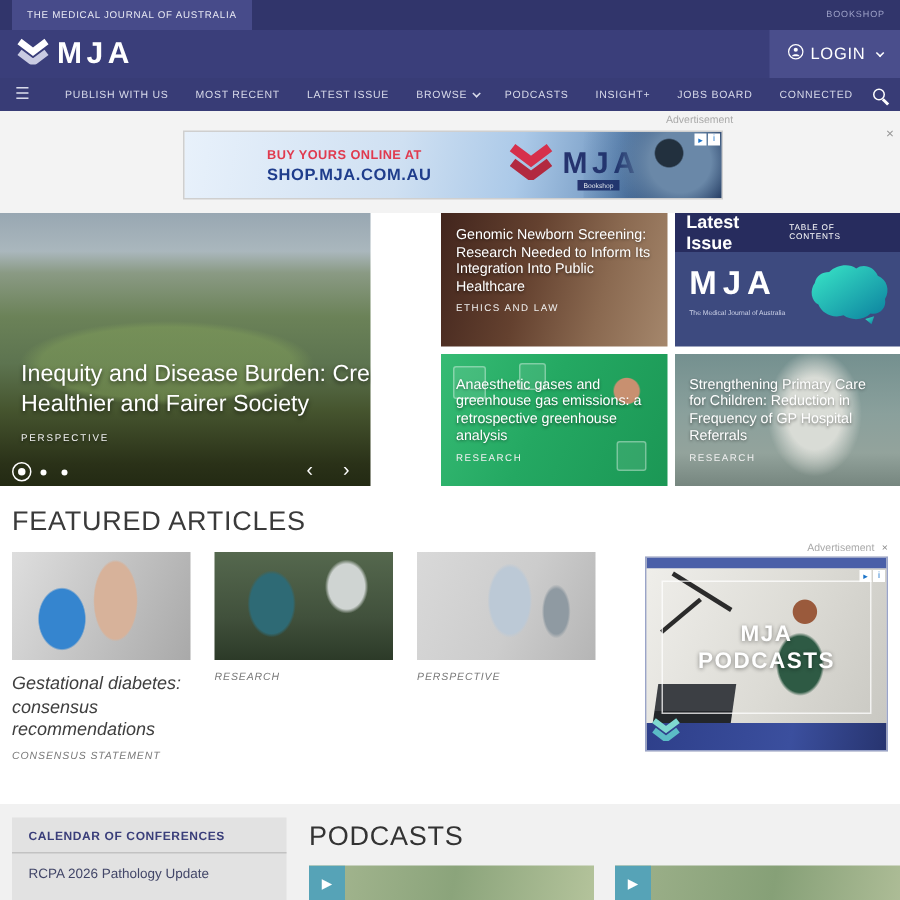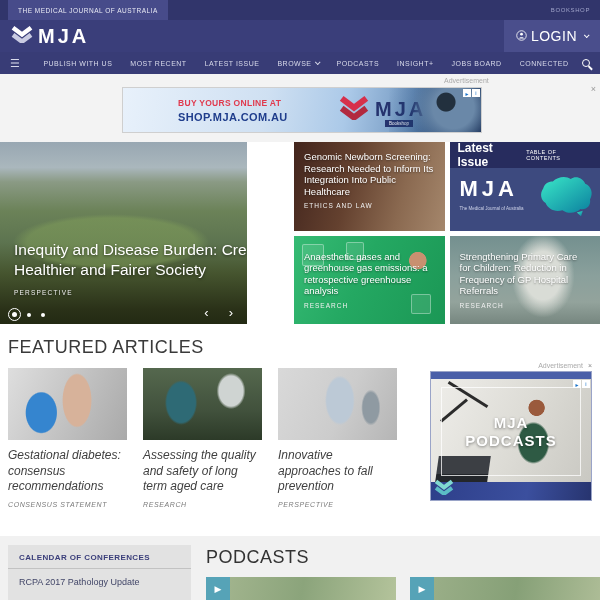--- a/index.html
+++ b/index.html
@@ -11,21 +11,21 @@
   .site-tab{background:#474b8a;margin-left:8px;padding:0 10px;display:flex;align-items:center;
     color:#e8e9f4;font-size:6.5px;letter-spacing:.5px;cursor:pointer;}
   .bookshop{margin-left:auto;margin-right:10px;align-self:center;color:#9fa3c9;
     font-size:6px;letter-spacing:.6px;cursor:pointer;}
 
   
   .header{height:32px;background:#3a3e7a;display:flex;align-items:center;padding:0 0 0 10px;}
   .logo{display:flex;align-items:center;gap:4px;cursor:pointer;}
   .logo-text{color:#fff;font-size:20px;font-weight:bold;letter-spacing:3px;}
   .login-btn{margin-left:auto;height:100%;background:#4a4e8c;display:flex;align-items:center;
-    gap:4px;padding:0 12px;color:#fff;font-size:14px;letter-spacing:.5px;cursor:pointer;}
+    gap:4px;padding:0 12px;color:#fff;font-size:11px;letter-spacing:.5px;cursor:pointer;}
   .chev{display:inline-block;width:4px;height:4px;border-right:1.3px solid currentColor;
     border-bottom:1.3px solid currentColor;transform:rotate(45deg) translateY(-1px);margin-left:3px;}
 
   
   .navbar{height:22px;background:#383c76;display:flex;align-items:center;padding:0 10px;
     color:#d8daea;font-size:7px;letter-spacing:.5px;}
   .burger{font-size:11px;color:#d8daea;margin-right:14px;cursor:pointer;line-height:1;}
   .nav-item{padding:0 9px;cursor:pointer;white-space:nowrap;display:flex;align-items:center;}
   .mag{width:8px;height:8px;border:1.5px solid #fff;border-radius:50%;position:relative;
     display:inline-block;margin-left:auto;cursor:pointer;}
@@ -299,26 +299,24 @@
 <div class="featured">
   <div class="f-head">FEATURED ARTICLES</div>
   <div class="f-cards">
     <div class="fcard">
       <div class="fimg img1"></div>
       <div class="f-title">Gestational diabetes: consensus recommendations</div>
       <div class="f-cat">CONSENSUS STATEMENT</div>
     </div>
     <div class="fcard">
       <div class="fimg img2"></div>
-      <div class="f-title">Assessing the quality and safety of long term aged care</div>
       <div class="f-cat">RESEARCH</div>
     </div>
     <div class="fcard">
       <div class="fimg img3"></div>
-      <div class="f-title">Innovative approaches to fall prevention</div>
       <div class="f-cat">PERSPECTIVE</div>
     </div>
   </div>
 
   <div class="sidead">
     <div class="sidead-top">
       <span>Advertisement</span>
       <span class="x">×</span>
     </div>
     <div class="sa-box">
@@ -344,21 +342,21 @@
           </svg>
         </span>
       </div>
     </div>
   </div>
 </div>
 
 <div class="bottom">
   <div class="calendar">
     <div class="cal-head">CALENDAR OF CONFERENCES</div>
-    <div class="cal-item">RCPA 2017 Pathology Update</div>
+    <div class="cal-item">RCPA 2026 Pathology Update</div>
   </div>
   <div class="podcasts">
     <div class="p-head">PODCASTS</div>
     <div class="p-cards">
       <div class="pcard pc1">
         <span class="play">▶</span>
       </div>
       <div class="pcard pc2">
         <span class="play">▶</span>
       </div>

